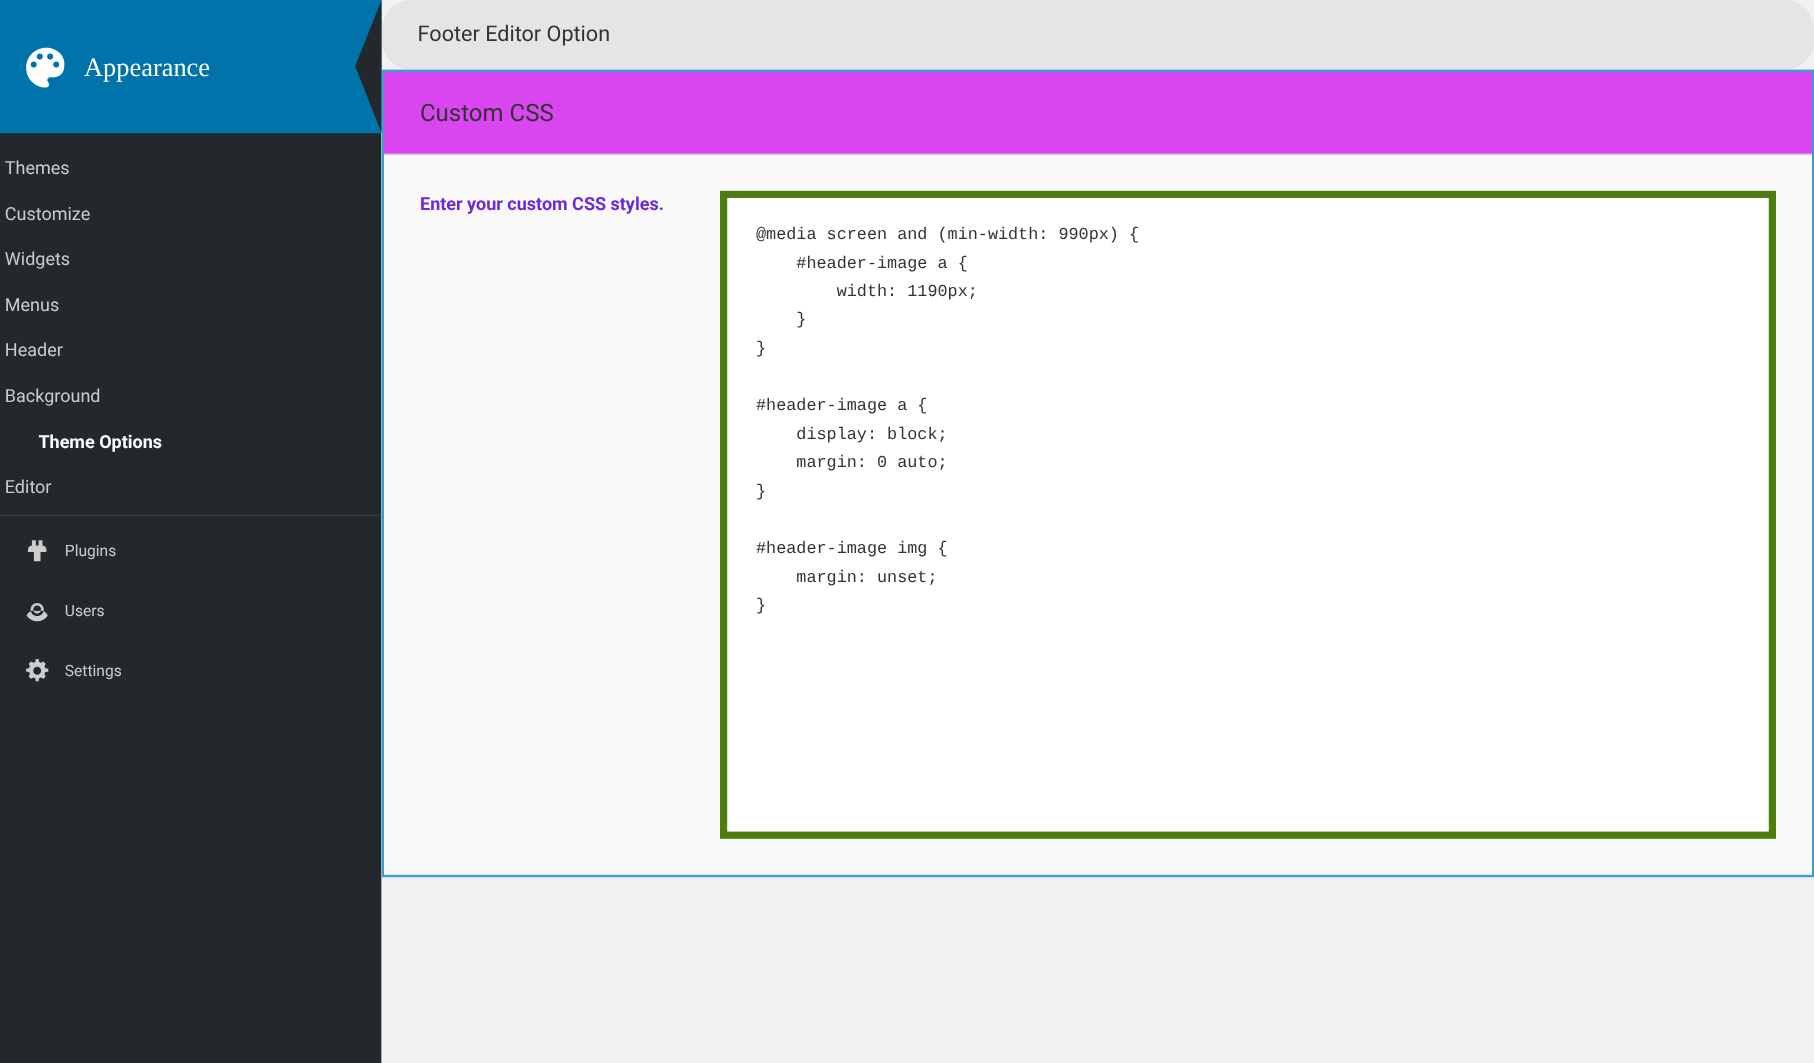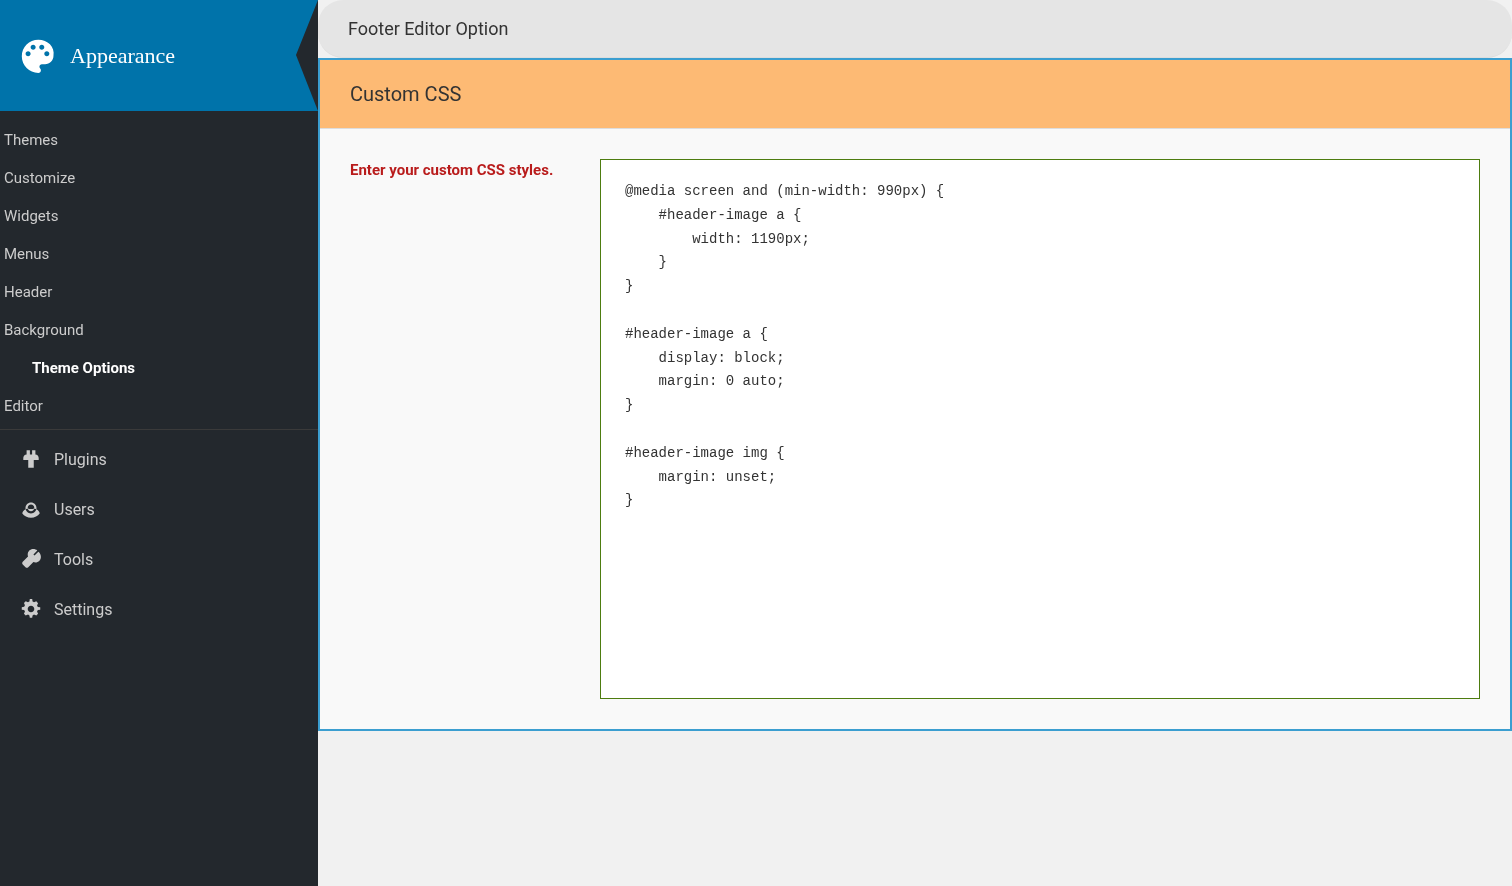--- a/index.html
+++ b/index.html
@@ -73,21 +73,21 @@
       font-weight: 700;
       margin-left: 28px;
     }
 
     .nav-group {
       display: flex;
       align-items: center;
       gap: 12px;
       padding: 14px 20px;
       color: #ccc;
-      font-size: 16px;
+      font-size: 13px;
       cursor: pointer;
     }
 
     .nav-group-icon {
       width: 22px;
       height: 22px;
       fill: #ccc;
       flex-shrink: 0;
     }
 
@@ -115,46 +115,46 @@
       border-radius: 25px;
     }
 
     .custom-css-section {
       border: 2px solid #3b9ed0;
       margin: 0;
       background: #f9f9f9;
     }
 
     .custom-css-header {
-      background: #fdba74;
+      background: #d946ef;
       padding: 22px 30px;
       font-size: 20px;
       color: #333;
       border-bottom: 1px solid #ddd;
     }
 
     .custom-css-body {
       display: flex;
       padding: 30px;
       gap: 30px;
       min-height: 600px;
     }
 
     .css-label {
       font-size: 15px;
       font-weight: 700;
-      color: #b91c1c;
+      color: #6d28d9;
       width: 220px;
       flex-shrink: 0;
       line-height: 1.5;
     }
 
     .css-editor {
       flex: 1;
-      border: 1px solid #4d7c0f;
+      border: 6px solid #4d7c0f;
       background: #fff;
       padding: 20px 24px;
       font-family: "Courier New", Courier, monospace;
       font-size: 14px;
       color: #333;
       line-height: 1.7;
       white-space: pre;
       overflow: auto;
       min-height: 500px;
     }
@@ -189,26 +189,20 @@
       <span>Plugins</span>
     </div>
 
     <div class="nav-group">
       <svg class="nav-group-icon" viewBox="0 0 20 20" xmlns="http://www.w3.org/2000/svg" fill="#ccc">
         <path d="M10 6c1.7 0 3 1.3 3 3s-1.3 3-3 3-3-1.3-3-3 1.3-3 3-3zm0-2C7.2 4 5 6.2 5 9s2.2 5 5 5 5-2.2 5-5-2.2-5-5-5zm0 14c-3.3 0-6.2-1.7-8-4.2.5-2.1 2.9-3.8 5.3-4.2.3.1.7.2 1 .3.5.1 1.1.2 1.7.2s1.2-.1 1.7-.2c.3-.1.7-.2 1-.3 2.4.4 4.8 2.1 5.3 4.2C16.2 16.3 13.3 18 10 18z"></path>
       </svg>
       <span>Users</span>
     </div>
 
-    <div class="nav-group">
-      <svg class="nav-group-icon" viewBox="0 0 20 20" xmlns="http://www.w3.org/2000/svg" fill="#ccc">
-        <path d="M16.7 3.3l-3.5 3.5-1-1 3.5-3.5C14.8 1.5 13.5 1 12 1c-2.8 0-5 2.2-5 5 0 .6.1 1.2.3 1.8L2.5 12.5c-.7.7-.7 1.8 0 2.5l2.5 2.5c.7.7 1.8.7 2.5 0l4.7-4.7c.6.2 1.2.3 1.8.3 2.8 0 5-2.2 5-5 0-1.5-.5-2.8-1.3-3.8z"></path>
-      </svg>
-      <span>Tools</span>
-    </div>
 
     <div class="nav-group">
       <svg class="nav-group-icon" viewBox="0 0 20 20" xmlns="http://www.w3.org/2000/svg" fill="#ccc">
         <path d="M11.1 1H8.9l-.3 2.2c-.5.2-.9.4-1.3.7L5.2 3l-1.6 1.6.9 2.1c-.3.4-.5.9-.7 1.3L1.6 8.4v2.2l2.2.3c.2.5.4.9.7 1.3L3.6 14.4 5.2 16l2.1-.9c.4.3.9.5 1.3.7l.3 2.2h2.2l.3-2.2c.5-.2.9-.4 1.3-.7l2.1.9 1.6-1.6-.9-2.1c.3-.4.5-.9.7-1.3l2.2-.3V8.4l-2.2-.3c-.2-.5-.4-.9-.7-1.3l.9-2.1L14.8 3l-2.1.9c-.4-.3-.9-.5-1.3-.7L11.1 1zM10 13c-1.7 0-3-1.3-3-3s1.3-3 3-3 3 1.3 3 3-1.3 3-3 3z"></path>
       </svg>
       <span>Settings</span>
     </div>
   </nav>
 </div>
 

